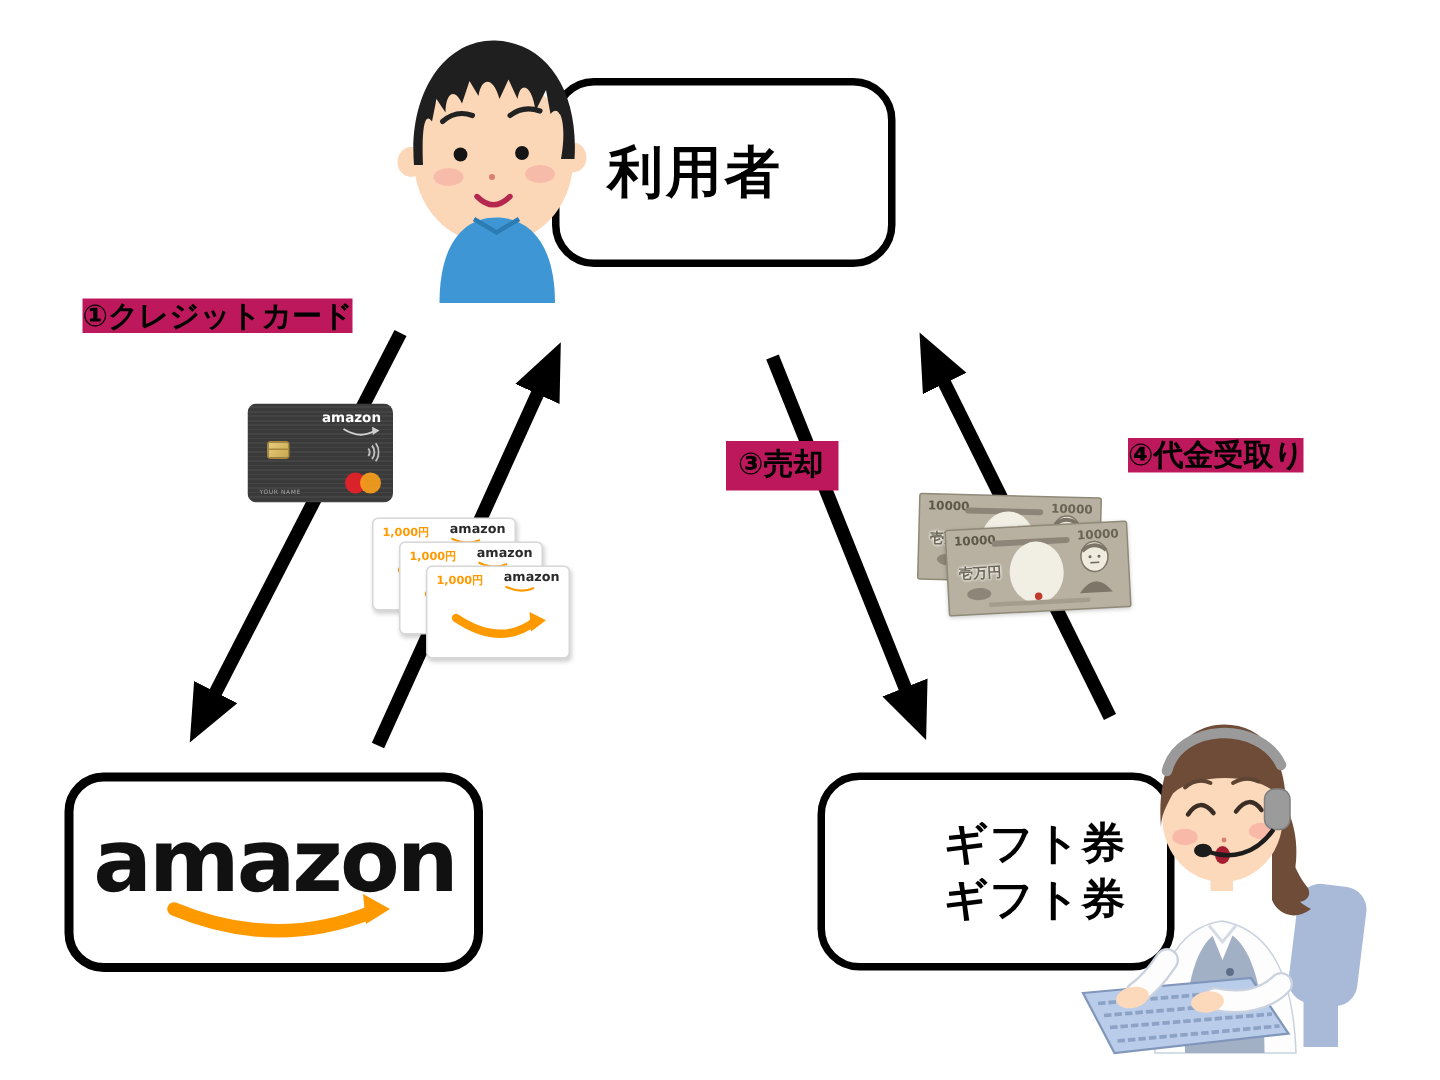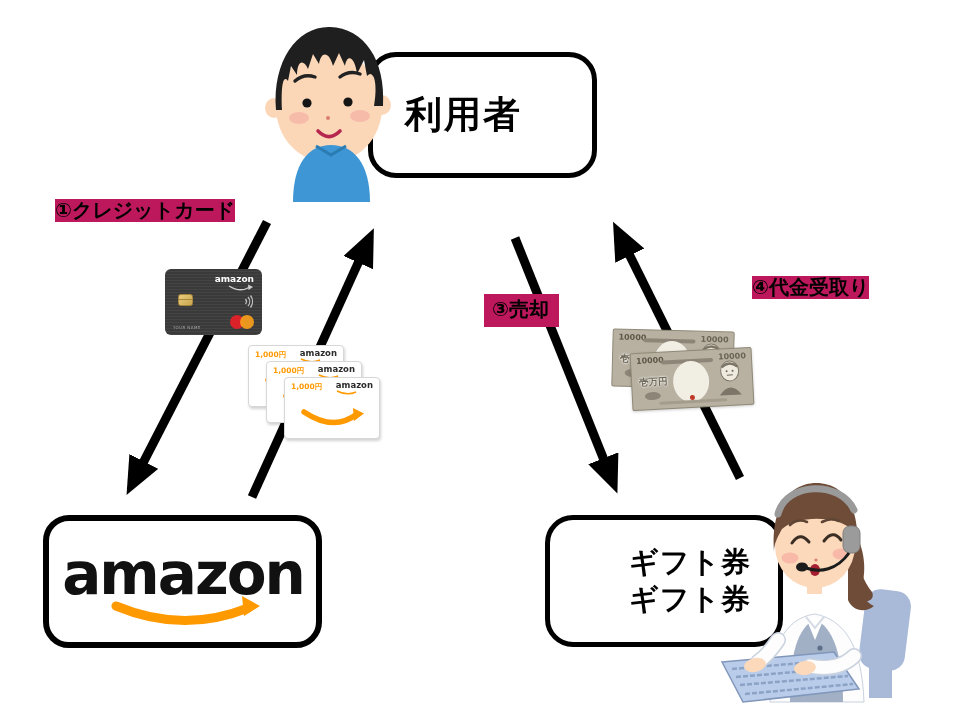--- a/index.html
+++ b/index.html
@@ -17,21 +17,21 @@
   #gift-box{left:545px;top:515px;width:238px;height:132px;flex-direction:column;line-height:1.28;}
   #gift-box .node-label{font-size:29px;font-weight:bold;letter-spacing:1px;padding-left:14px;margin-left:38px;}
   
   .amazon-logo{display:block;}
   
   .step-label{position:absolute;z-index:5;background:#be185d;font-size:20px;font-weight:bold;
               line-height:23px;white-space:nowrap;}
   #step1{left:55px;top:199px;}
   #step2{left:338px;top:456px;}
   #step3{left:484px;top:294px;padding:4px 10px 6px 8px;}
-  #step4{left:752px;top:276px;}
+  #step4{left:752px;top:292px;}
   .step-line2{display:block;margin-left:14px;}
   
   #credit-card{left:165px;top:269px;width:97px;height:66px;background:#3a3a3a;border-radius:6px;z-index:3;
     background-image:repeating-linear-gradient(0deg,rgba(255,255,255,0.05) 0 1px,rgba(0,0,0,0) 1px 3px);}
   #credit-card .cc-brand{position:absolute;top:5px;right:8px;font-size:9px;font-weight:bold;color:#fff;}
   #credit-card .cc-smile{position:absolute;top:15px;right:7px;}
   #credit-card .cc-chip{position:absolute;left:13px;top:25px;width:15px;height:12px;border-radius:2.5px;
     background:linear-gradient(135deg,#e8cd7e,#c9a84f);border:1px solid #a8883c;box-sizing:border-box;}
   #credit-card .cc-chip::after{content:"";position:absolute;left:0;right:0;top:4px;border-top:1px solid #a8883c;}
   #credit-card .cc-nfc{position:absolute;right:9px;top:26px;}

